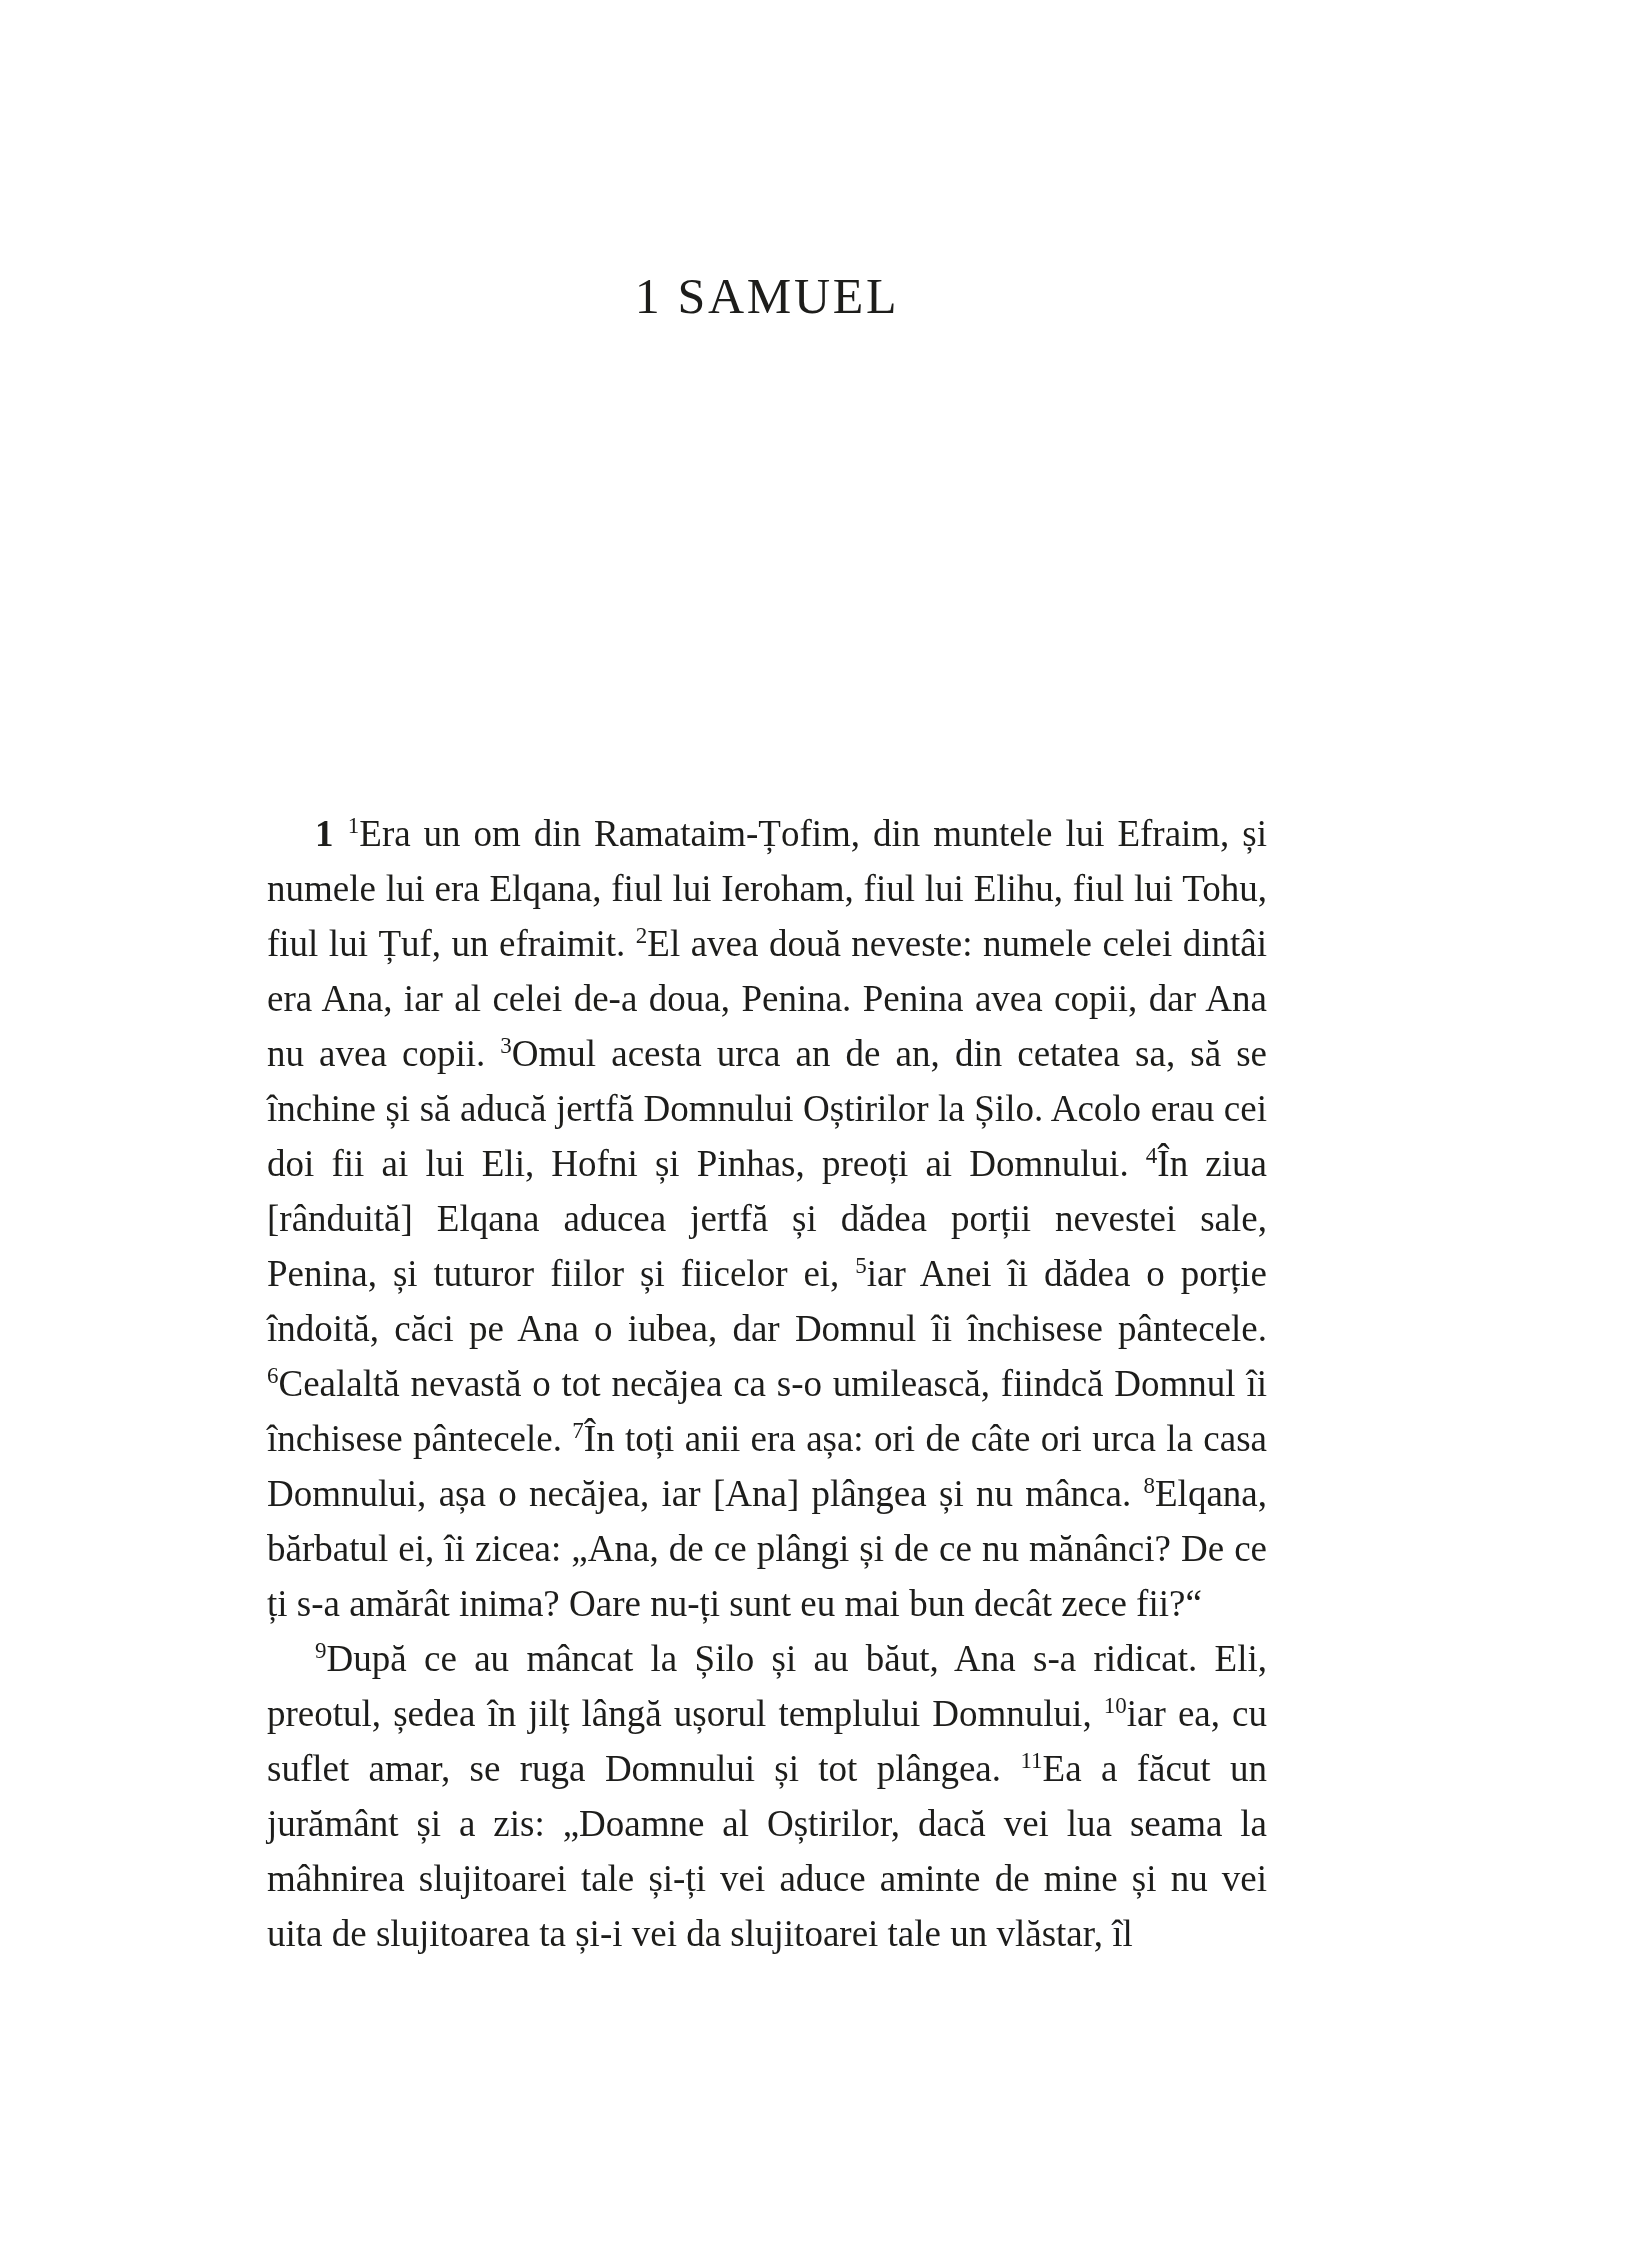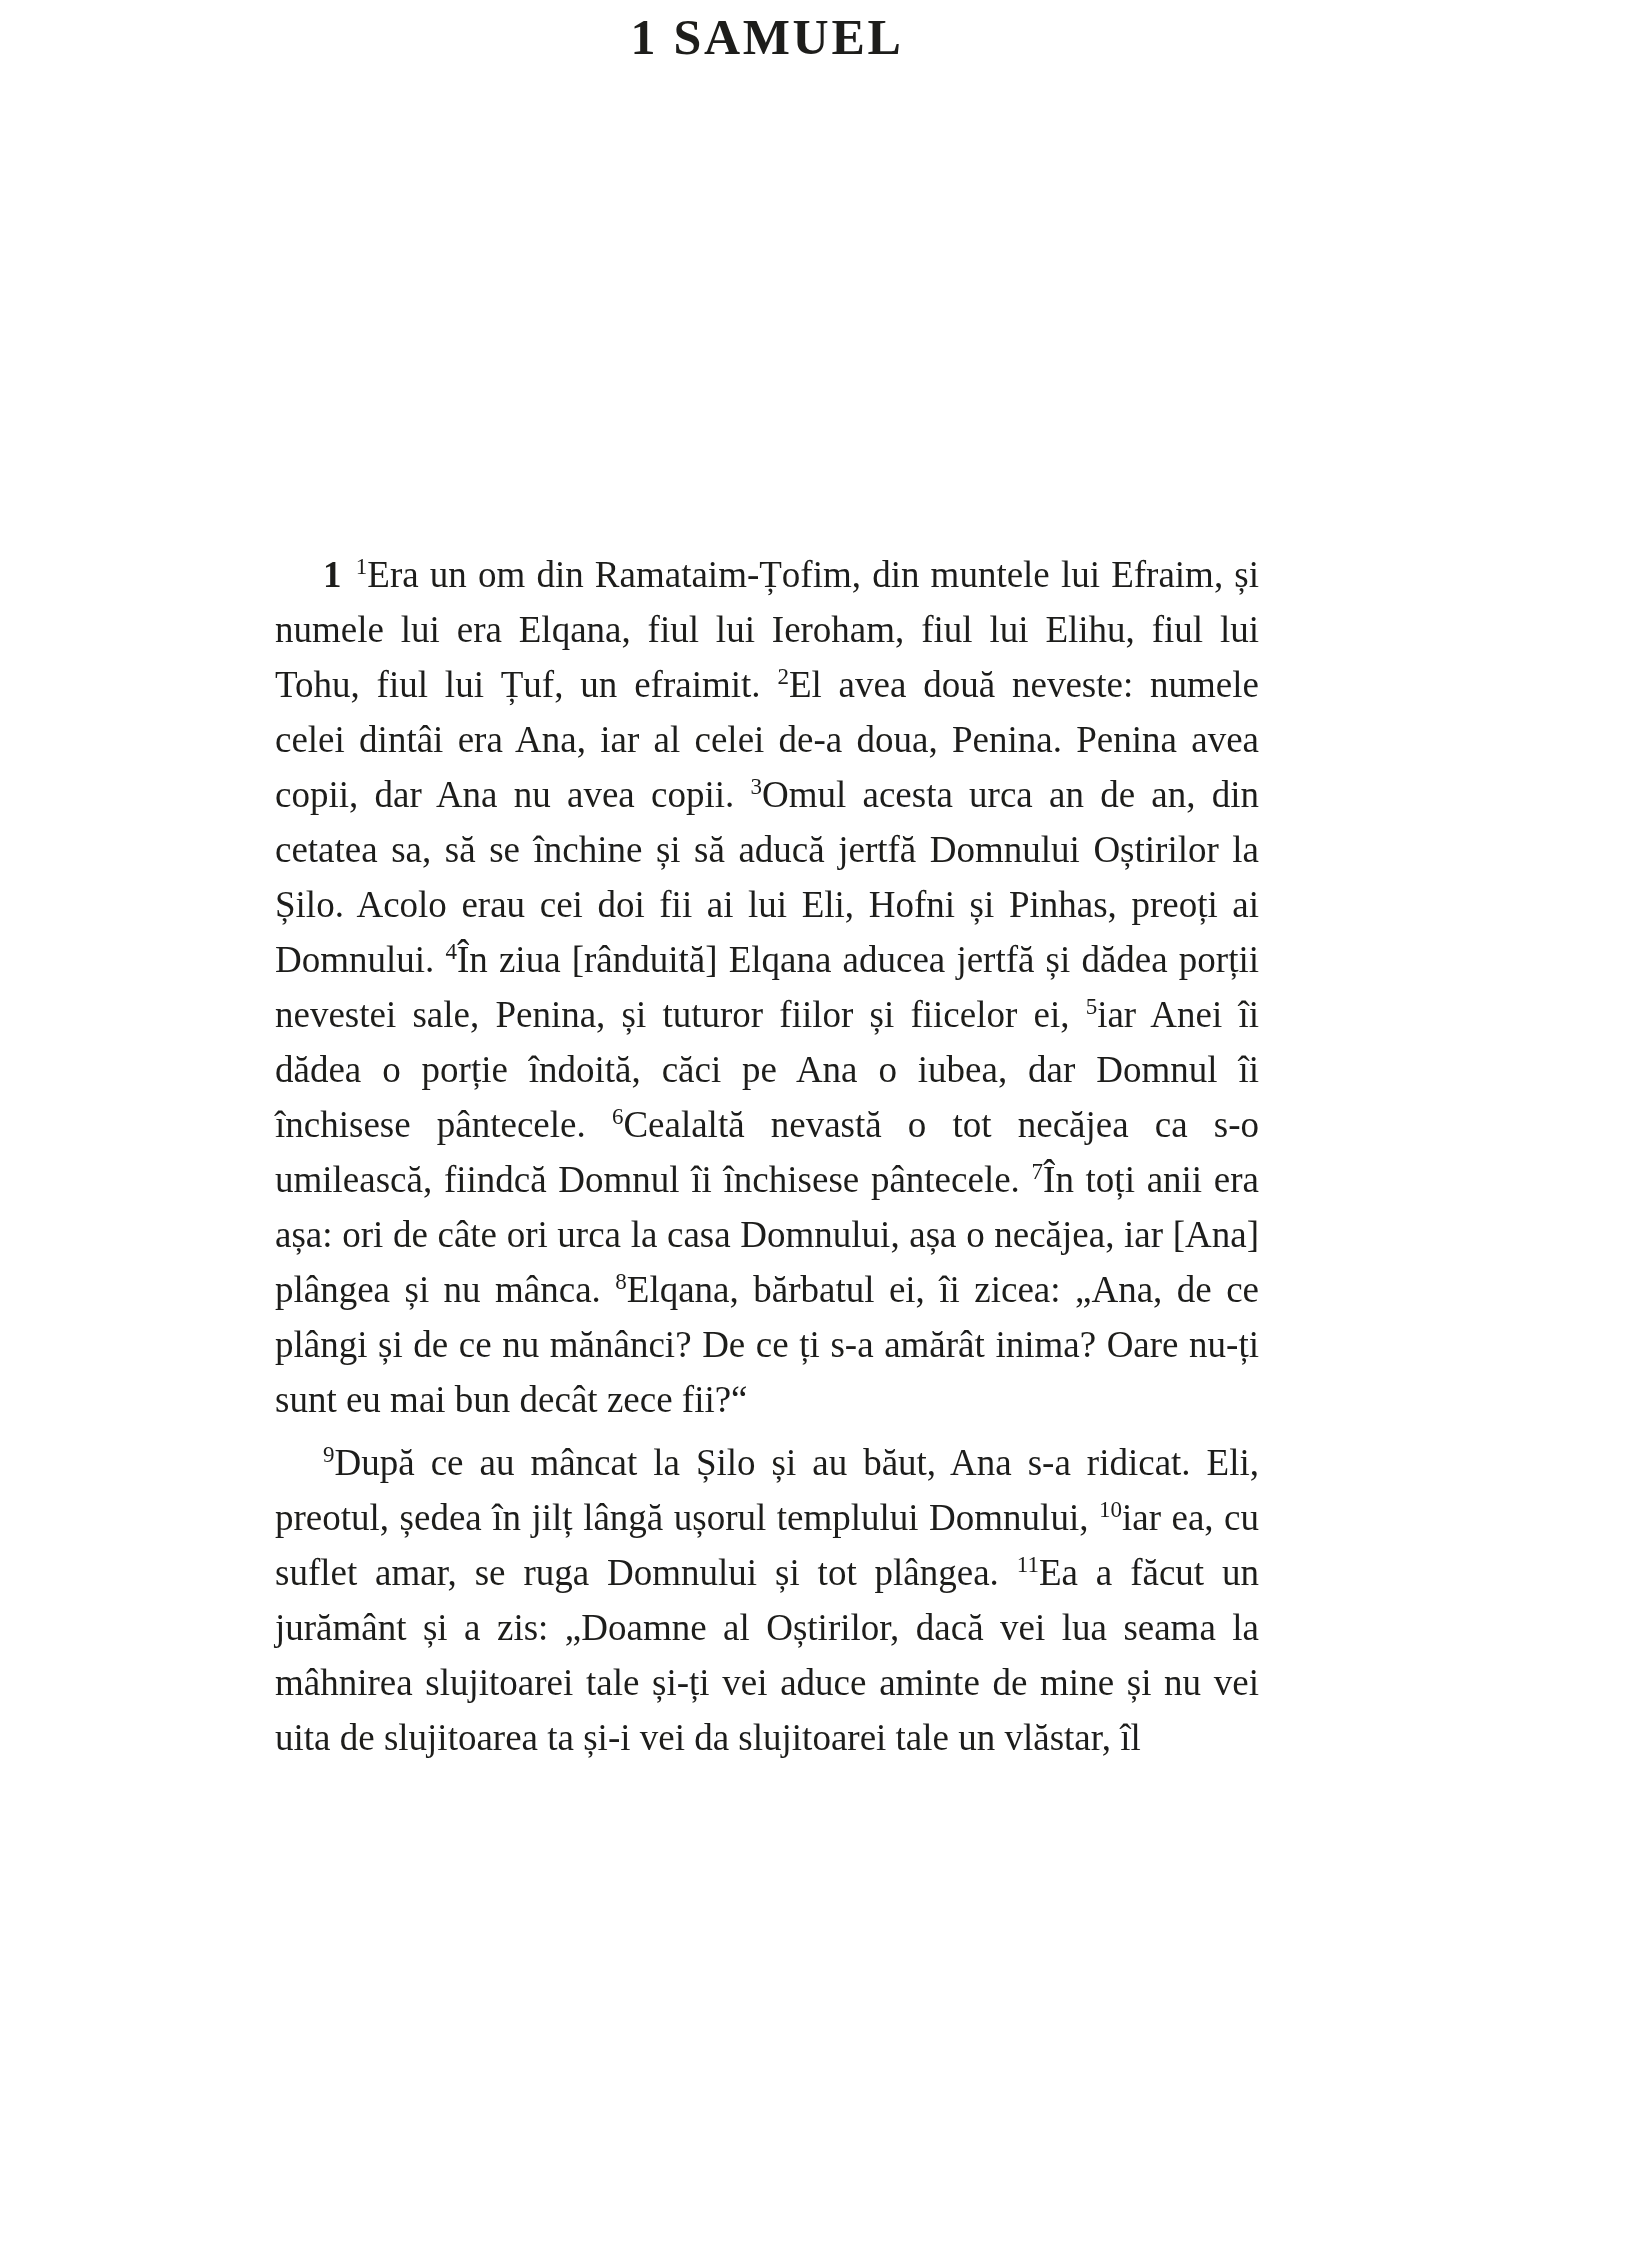--- a/index.html
+++ b/index.html
@@ -14,40 +14,41 @@
     color: #1d1d1b;
   }
   .page {
     position: relative;
     width: 1632px;
     height: 2263px;
     overflow: hidden;
     background: #ffffff;
   }
   .book-title {
-    margin: 8px;
+    margin: 0;
+    padding-top: 267px;
     margin-left: 267px;
     width: 1000px;
     text-align: center;
     font-size: 50px;
-    font-weight: 700;
+    font-weight: 400;
     letter-spacing: 2.7px;
     color: #1d1d1b;
   }
   .body-text {
     margin-left: 267px;
     margin-top: 481px;
     width: 1000px;
     font-size: 37px;
     line-height: 55px;
     text-align: justify;
     color: #1d1d1b;
   }
   .body-text p {
-    margin: 8px;
+    margin: 0;
     padding: 0;
     text-indent: 48px;
   }
   .body-text sup {
     font-size: 23px;
     line-height: 0;
     vertical-align: baseline;
     position: relative;
     top: -13.4px;
   }

